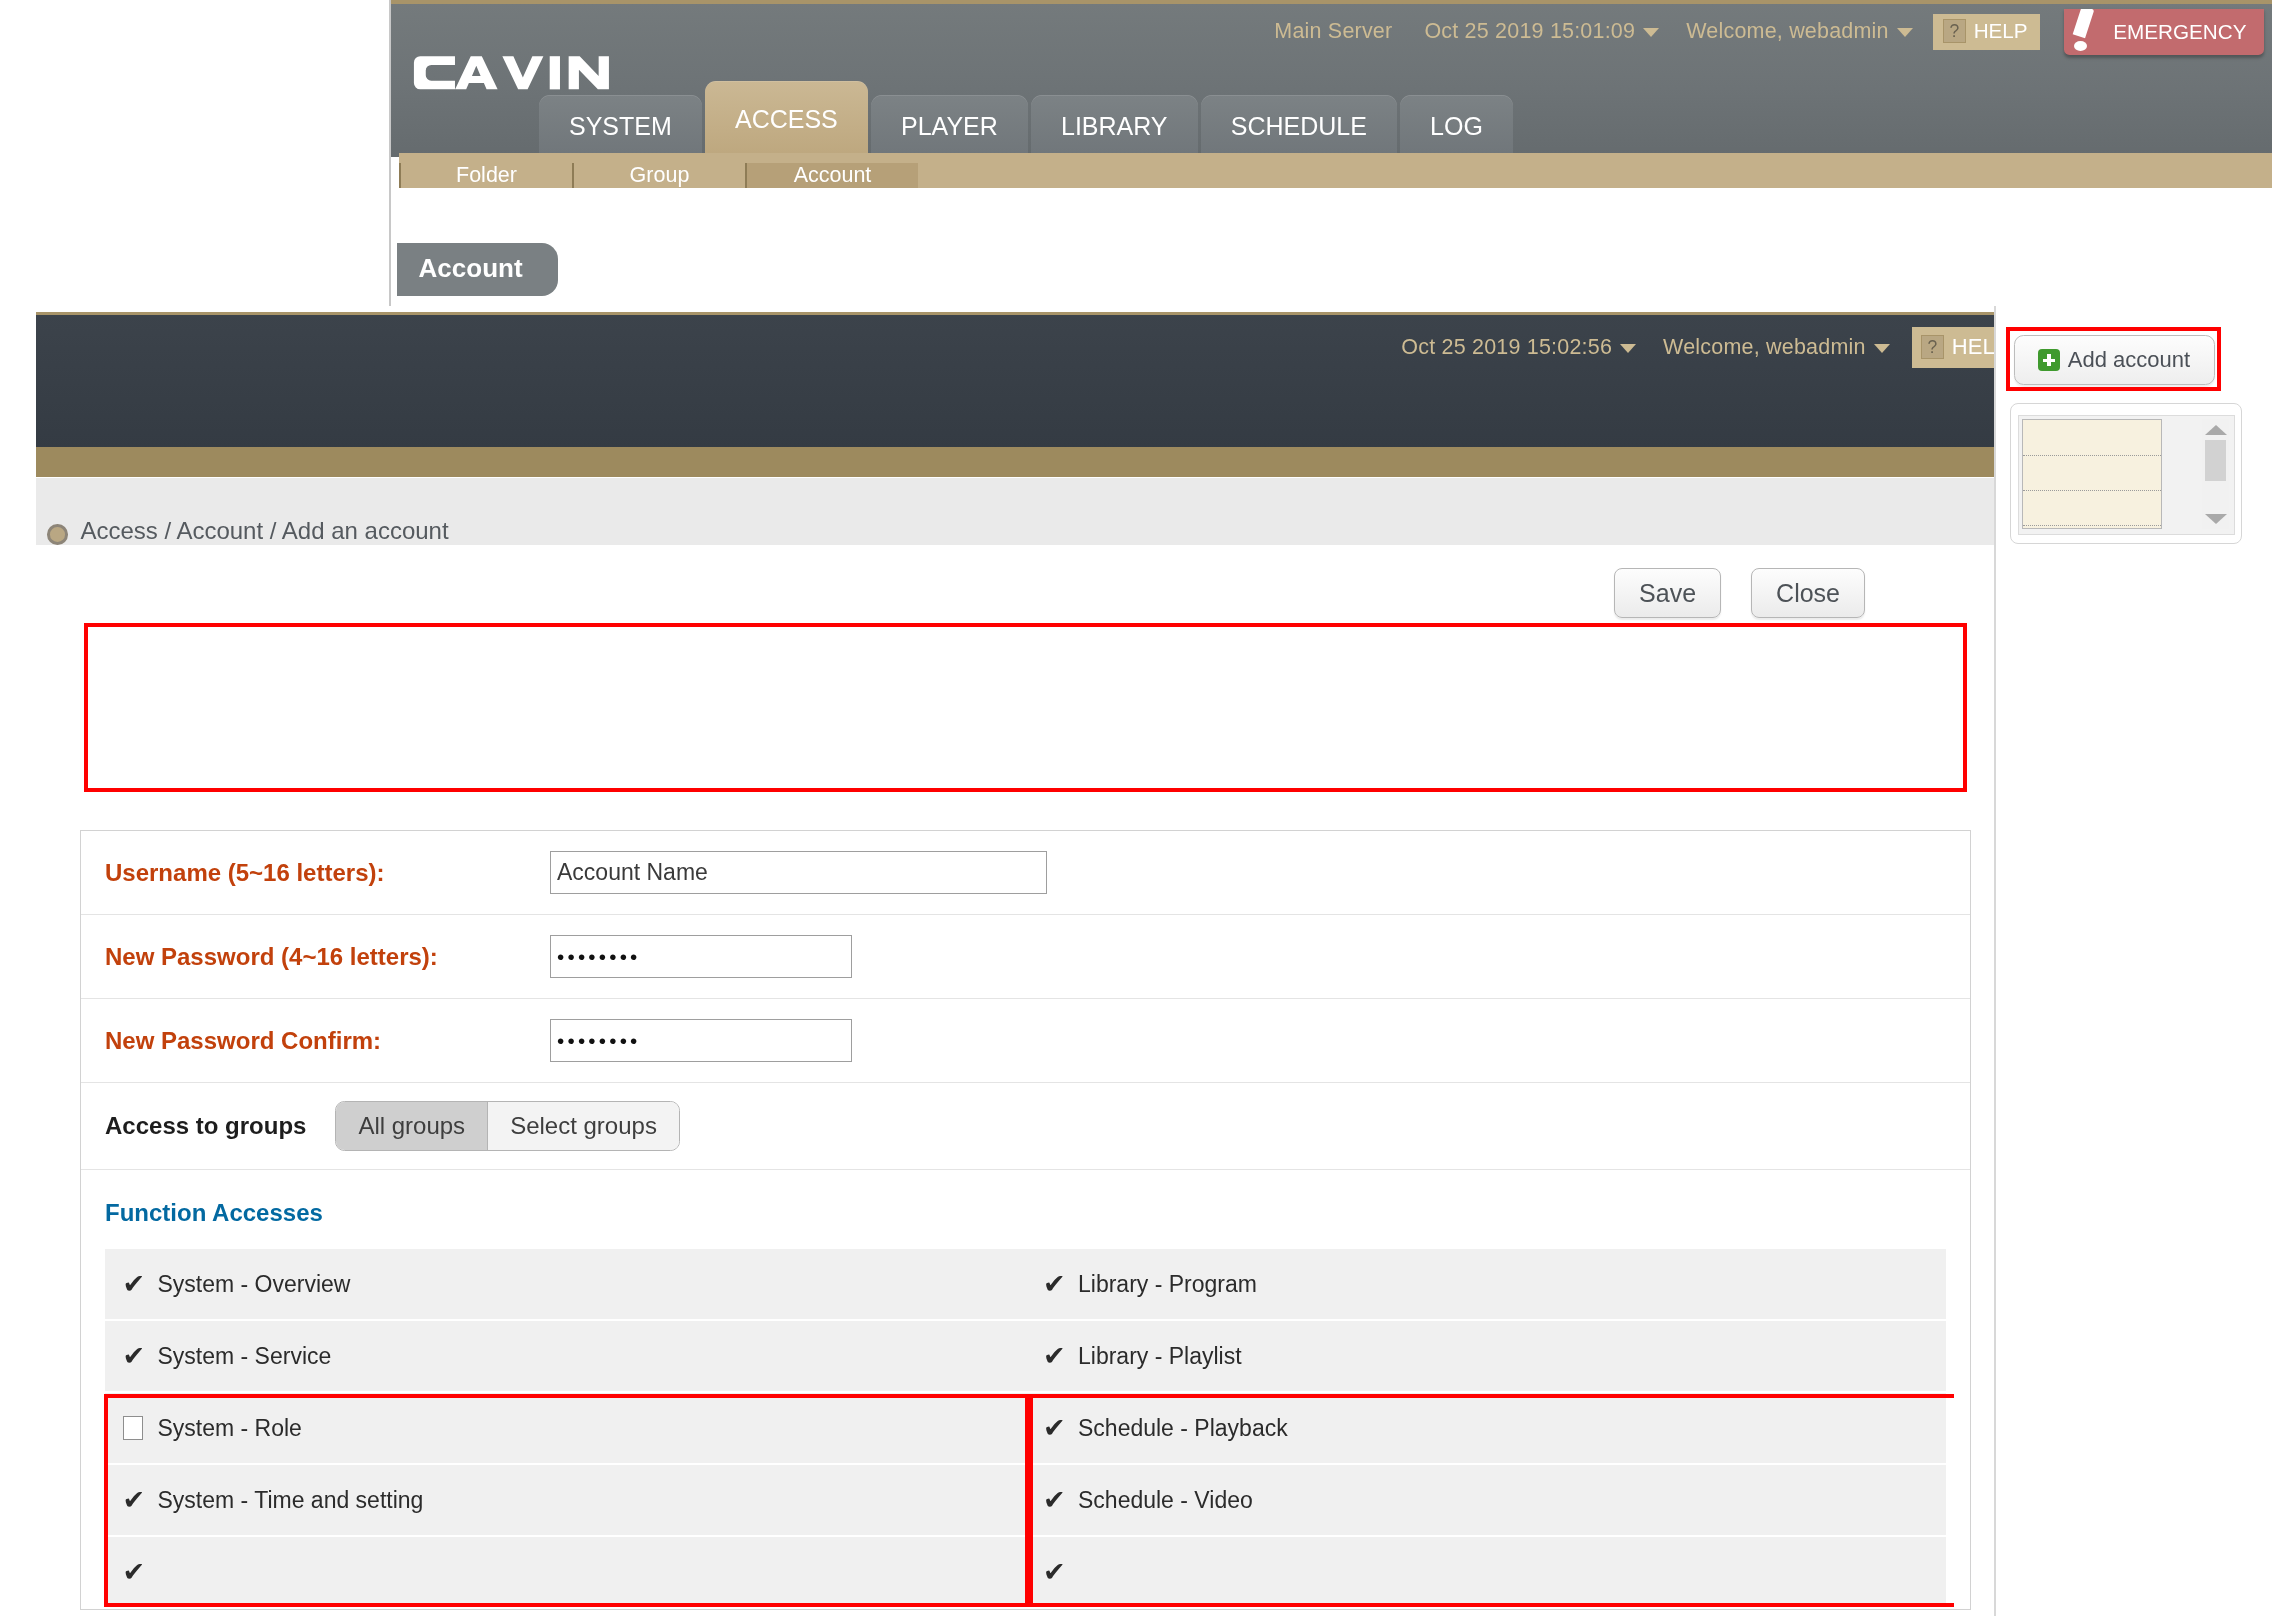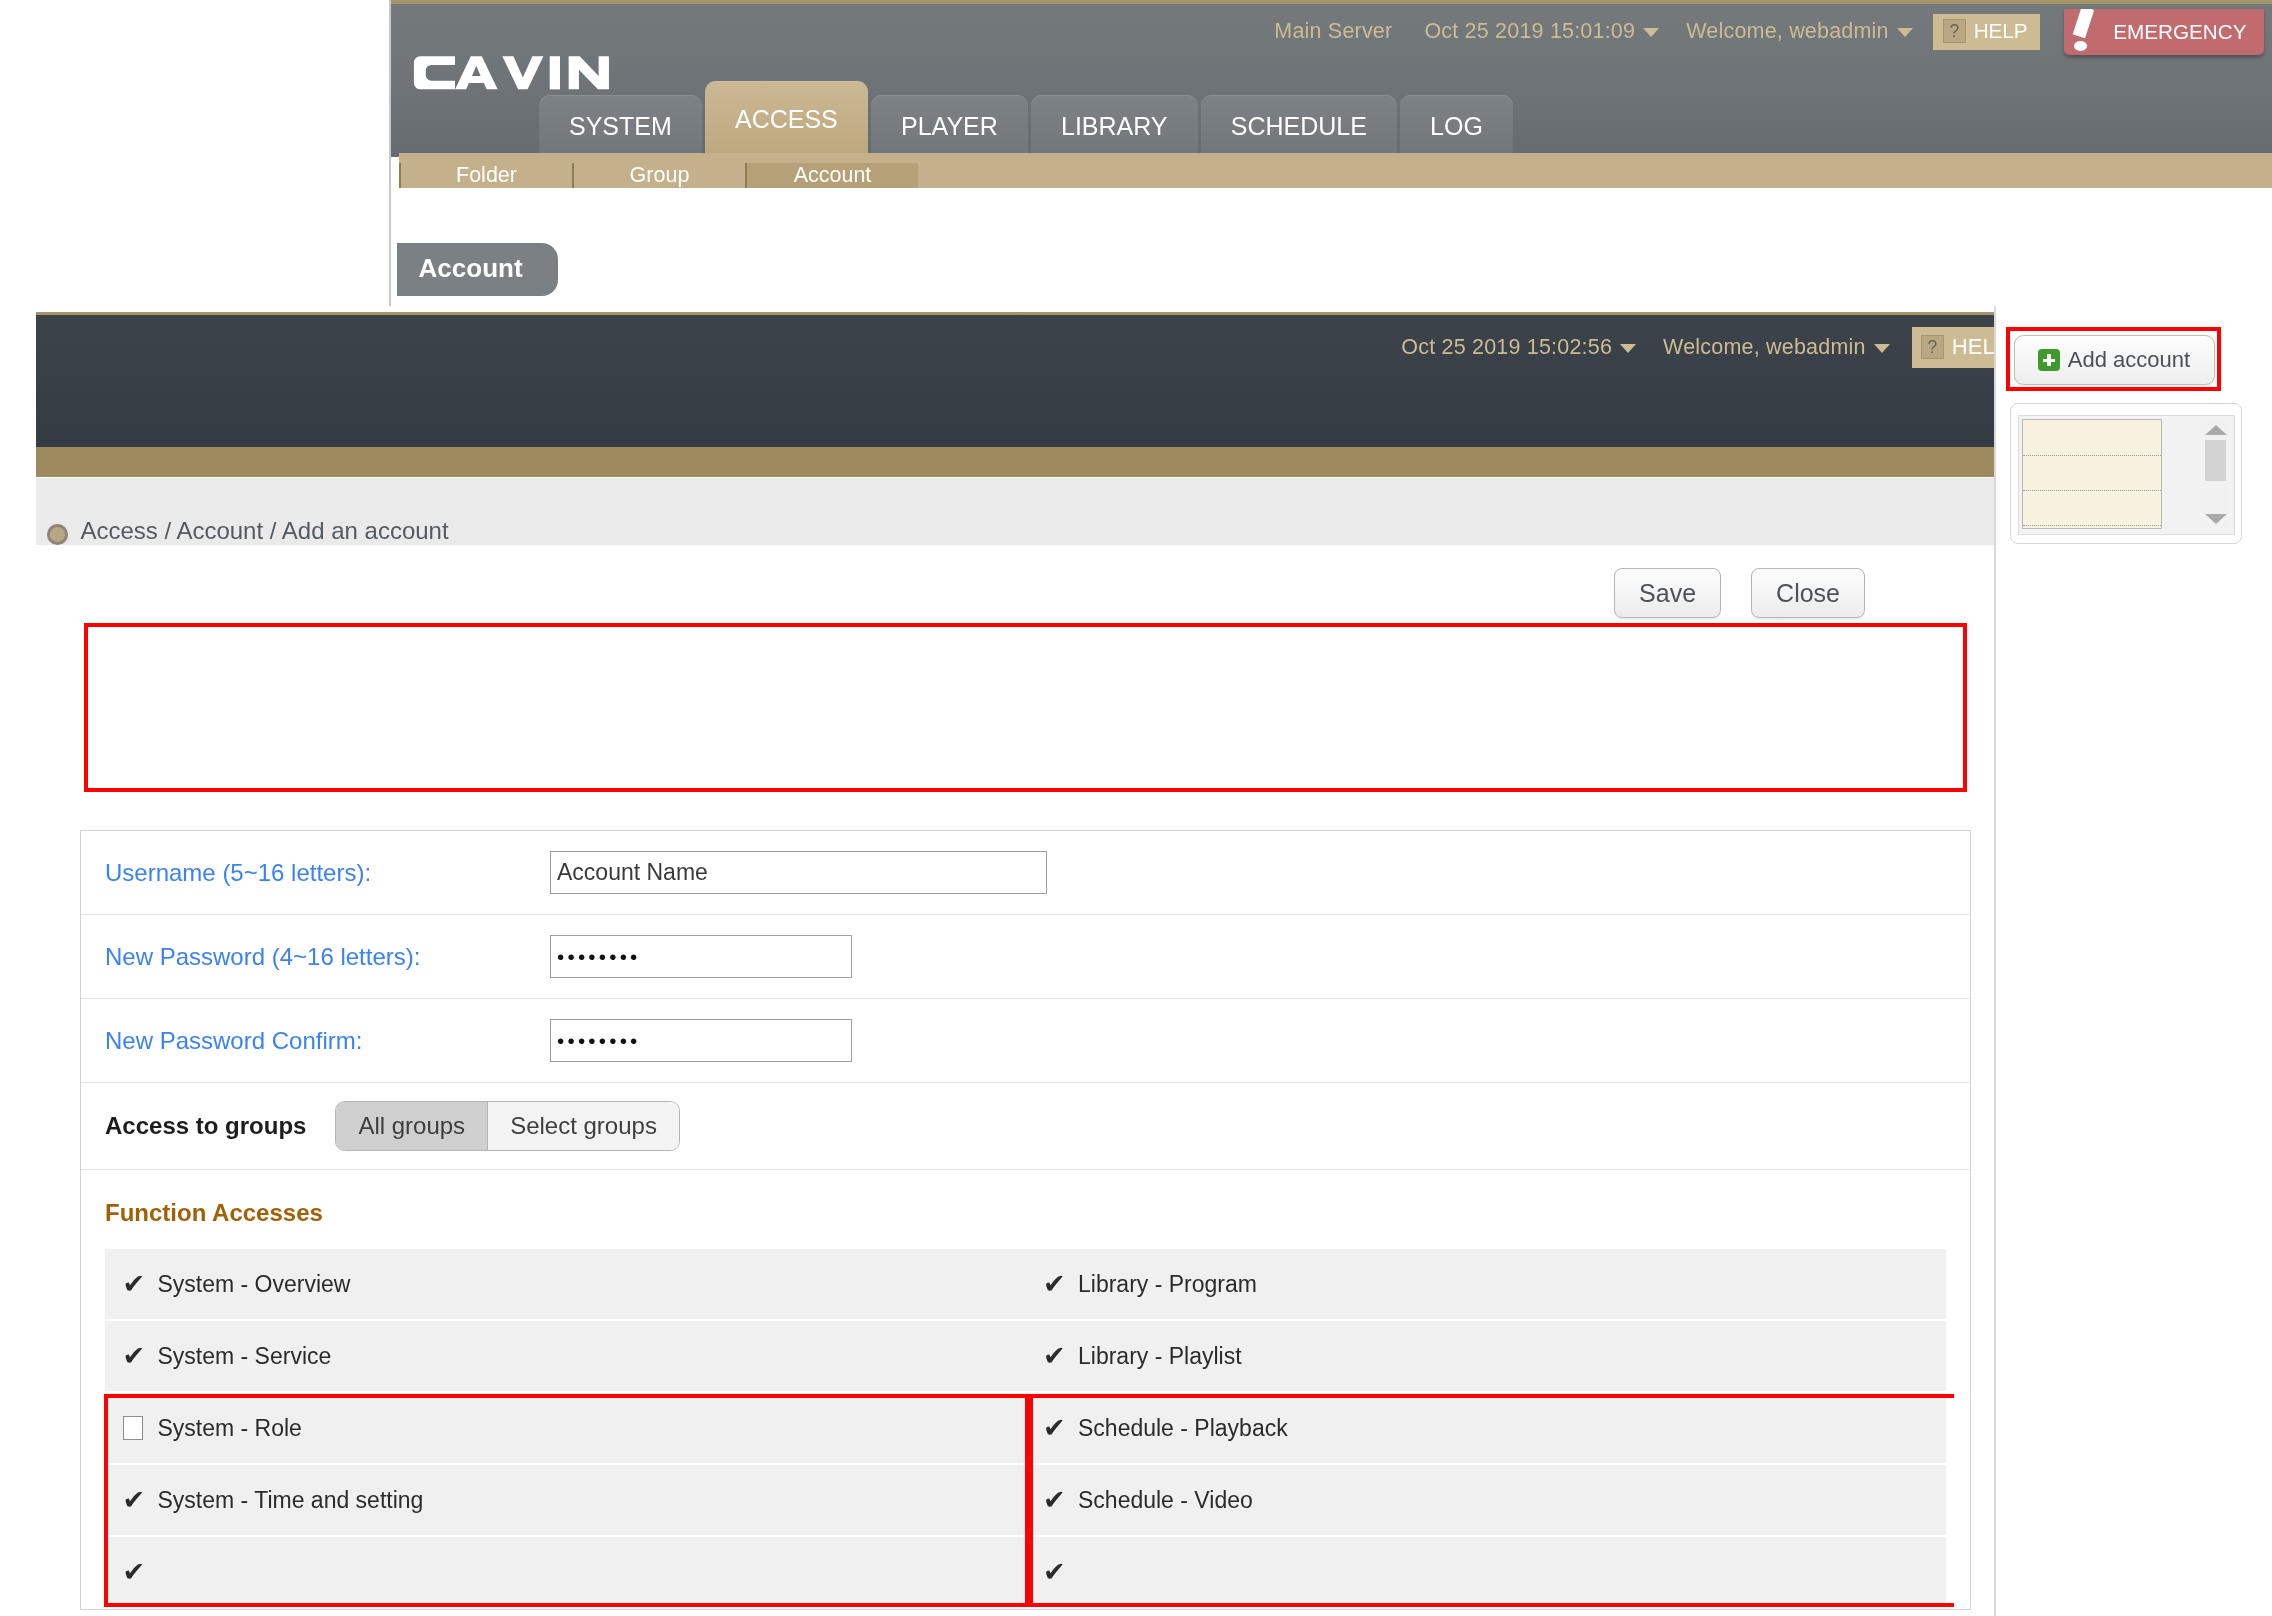--- a/index.html
+++ b/index.html
@@ -75,34 +75,34 @@
     background:repeating-linear-gradient(135deg,#717171 0px,#717171 2.4px,#666666 2.4px,#666666 4.8px);
     border-bottom:1.6px solid #bdbdbd;padding-left:16px;}
   #person-icon{width:25.4px;height:35px;position:relative;margin-right:12.7px;}
   #person-icon:before{content:"";position:absolute;left:5.6px;top:0;width:15px;height:15px;
     border-radius:50%;background:#e9c97f;border:1.6px solid #7a6a3a;box-sizing:border-box;}
   #person-icon:after{content:"";position:absolute;left:0.8px;top:16px;width:24px;height:19px;
     border-radius:7.2px 7.2px 2.4px 2.4px;background:#2f6f8f;border:1.6px solid #1d4257;box-sizing:border-box;}
   #panel-title{color:#ffffff;font-size:26px;font-weight:bold;}
 
   .frow{display:flex;align-items:center;height:83px;border-bottom:1.6px solid #e4e4e4;padding-left:24px;}
-  .flabel{font-size:24px;font-weight:normal;color:#3b82f6;width:445px;}
+  .flabel{font-size:24px;font-weight:bold;color:#c2410c;width:445px;}
   .finput{border:1.6px solid #9e9e9e;background:#ffffff;height:43px;display:flex;align-items:center;
     padding:0 6px;font-size:23px;box-sizing:border-box;}
   .finput.wide{width:497px;color:#3a3a3a;}
   .finput.pw{width:302px;letter-spacing:3.2px;color:#111;font-size:20.7px;}
 
   #groups-row{display:flex;align-items:center;height:86px;border-bottom:1.6px solid #e4e4e4;padding-left:24px;}
   #groups-label{font-size:24px;font-weight:bold;color:#1d1d1d;margin-right:29px;}
   .seg{display:flex;border:1.6px solid #b4b4b4;border-radius:9.5px;overflow:hidden;}
   .seg div{font-size:24px;padding:10.3px 22px;color:#3e3e3e;}
   .seg .on{background:#cfcfcf;border-right:1.6px solid #b4b4b4;}
   .seg .off{background:#f3f3f3;}
 
-  #fa-title{font-size:24px;font-weight:bold;color:#a16207;padding:29px 0 22px 24px;}
+  #fa-title{font-size:24px;font-weight:bold;color:#0369a1;padding:29px 0 22px 24px;}
   #fa-grid{display:flex;padding:0 24px 0 24px;}
   .fa-col{width:50%;}
   .fa-row{height:72px;display:flex;align-items:center;background:#f0f0f0;
     border-bottom:2.4px solid #ffffff;padding-left:17.5px;box-sizing:border-box;}
   .fa-check{font-size:27px;color:#2b2b2b;width:35px;display:inline-block;line-height:1;}
   .fa-box{width:20.7px;height:24px;border:1.6px solid #8e8e8e;background:#fff;display:inline-block;
     margin-right:14.3px;box-sizing:border-box;}
   .fa-label{font-size:23px;color:#2b2b2b;}
 
   

